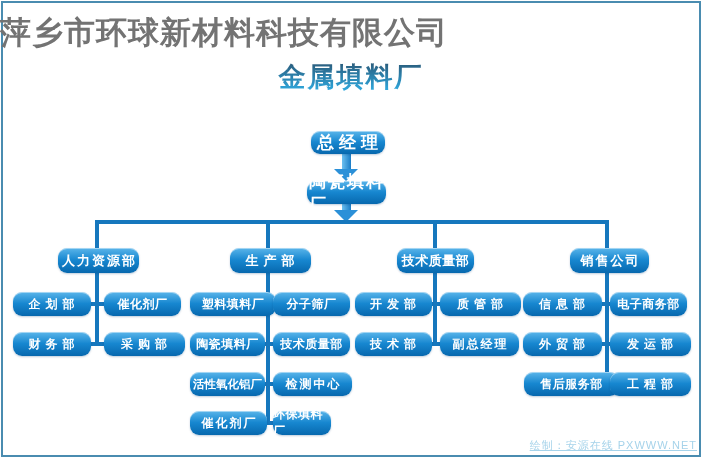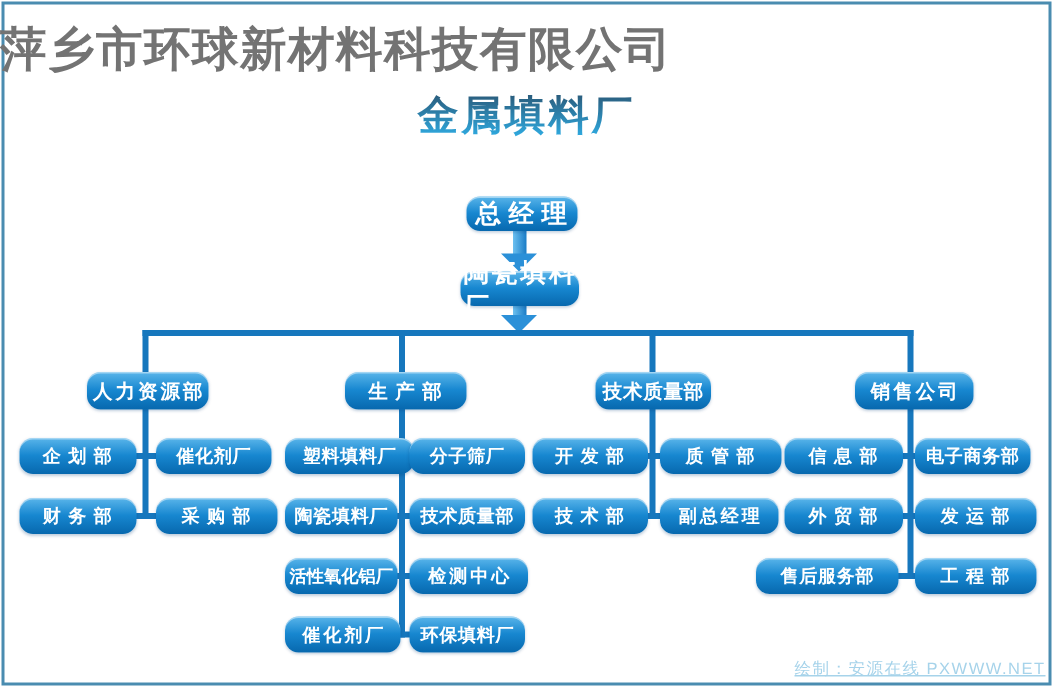--- a/index.html
+++ b/index.html
@@ -88,32 +88,32 @@
 <div class="line" style="left:262px;top:342px;width:14px;height:4px"></div>
 <div class="line" style="left:262px;top:382px;width:14px;height:4px"></div>
 <div class="line" style="left:262px;top:421px;width:14px;height:4px"></div>
 <div class="node" style="left:190px;top:292px;width:86px">塑料填料厂</div>
 <div class="node" style="left:273px;top:292px;width:77px">分子筛厂</div>
 <div class="node" style="left:190px;top:332px;width:75px">陶瓷填料厂</div>
 <div class="node" style="left:273px;top:332px;width:77px">技术质量部</div>
 <div class="node tight" style="left:190px;top:372px;width:75px">活性氧化铝厂</div>
 <div class="node sp2" style="left:273px;top:372px;width:77px">检测中心</div>
 <div class="node sp2" style="left:190px;top:411px;width:75px">催化剂厂</div>
-<div class="node" style="left:273px;top:411px;width:77px">环保填料厂</div>
+<div class="node" style="left:273px;top:411px;width:58px">环保填料厂</div>
 
 <div class="line" style="left:426px;top:302px;width:16px;height:4px"></div>
 <div class="line" style="left:426px;top:342px;width:16px;height:4px"></div>
 <div class="node sp3" style="left:355px;top:292px;width:73px">开发部</div>
 <div class="node sp3" style="left:440px;top:292px;width:77px">质管部</div>
 <div class="node sp3" style="left:355px;top:332px;width:73px">技术部</div>
 <div class="node sp2" style="left:440px;top:332px;width:77px">副总经理</div>
 
 <div class="line" style="left:596px;top:302px;width:16px;height:4px"></div>
 <div class="line" style="left:596px;top:342px;width:16px;height:4px"></div>
 <div class="line" style="left:596px;top:382px;width:16px;height:4px"></div>
 <div class="node sp3" style="left:523px;top:292px;width:75px">信息部</div>
 <div class="node" style="left:610px;top:292px;width:77px">电子商务部</div>
 <div class="node sp3" style="left:523px;top:332px;width:75px">外贸部</div>
 <div class="node sp3" style="left:610px;top:332px;width:77px">发运部</div>
-<div class="node" style="left:504px;top:372px;width:95px">售后服务部</div>
+<div class="node" style="left:524px;top:372px;width:95px">售后服务部</div>
 <div class="node sp3" style="left:610px;top:372px;width:77px">工程部</div>
 
 <div class="watermark">绘制：安源在线 PXWWW.NET</div>
 
 </body></html>

